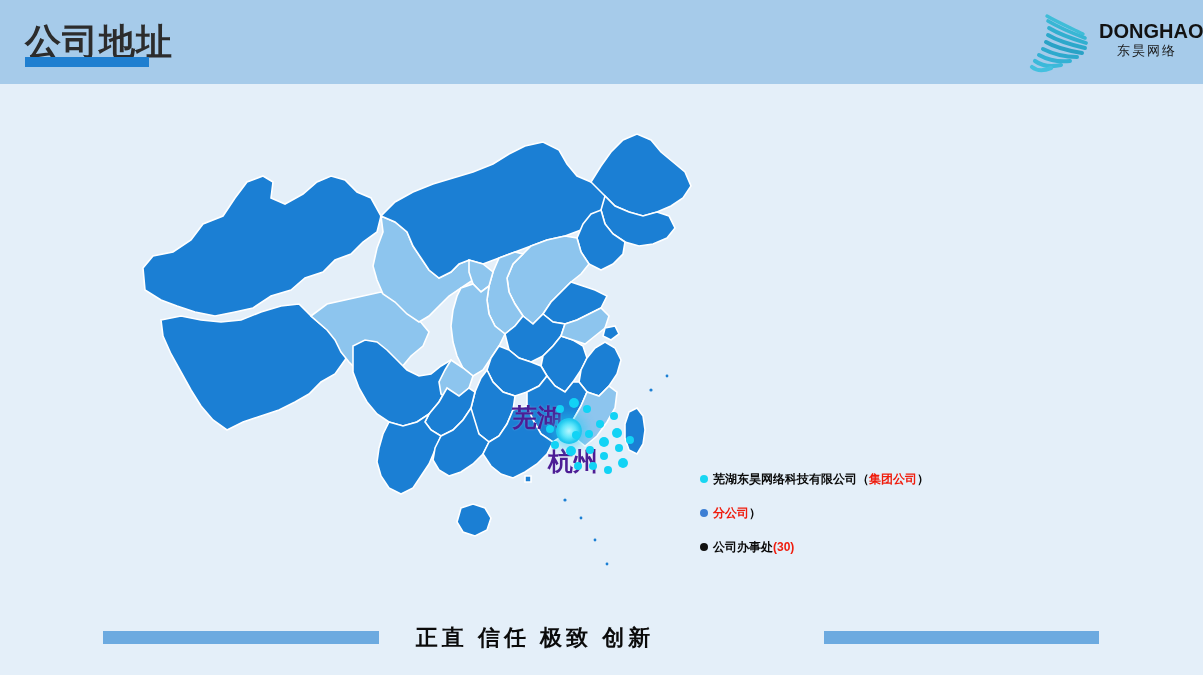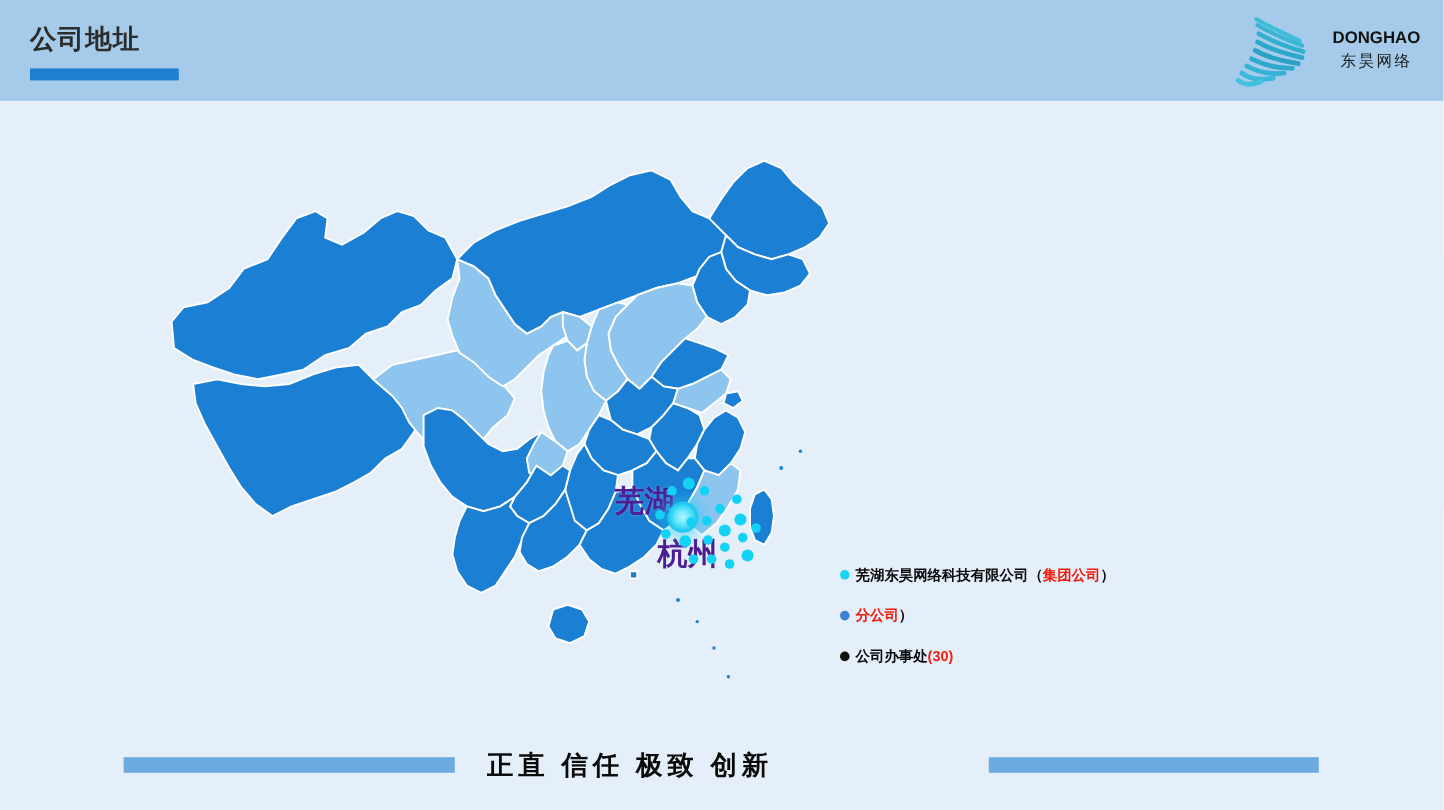--- a/index.html
+++ b/index.html
@@ -14,21 +14,21 @@
     background: #e4eff9;
   }
   
   #header {
     position: absolute; left: 0; top: 0;
     width: 1203px; height: 84px;
     background: #a6cbea;
   }
   #page-title {
     position: absolute; left: 25px; top: 18px;
-    font-size: 22px; font-weight: bold;
+    font-size: 36px; font-weight: bold;
     color: #2c2c2c;
     letter-spacing: 1px;
     white-space: nowrap;
   }
   #title-rule {
     position: absolute; left: 25px; top: 57px;
     width: 124px; height: 10px;
     background: #1f7fd0;
   }
   
@@ -39,21 +39,21 @@
   #logo-mark {
     position: absolute; left: 12px; top: 2px;
     width: 72px; height: 66px;
   }
   #logo-text {
     position: absolute; left: 84px; top: 14px;
     width: 96px;
     text-align: center;
   }
   #logo-en {
-    font-size: 14px; font-weight: bold; color: #121212;
+    font-size: 20px; font-weight: bold; color: #121212;
     letter-spacing: 0px; line-height: 22px;
     white-space: nowrap;
   }
   #logo-cn {
     font-size: 13px; color: #1a1a1a; letter-spacing: 2px;
     line-height: 17px; white-space: nowrap;
   }
   
   #map-wrap {
     position: absolute; left: 95px; top: 120px;
@@ -111,21 +111,21 @@
   
   #bar-left {
     position: absolute; left: 103px; top: 631px;
     width: 276px; height: 13px; background: #6caae0;
   }
   #bar-right {
     position: absolute; left: 824px; top: 631px;
     width: 275px; height: 13px; background: #6caae0;
   }
   #footer-slogan {
-    position: absolute; left: 7px; top: 623px;
+    position: absolute; left: 17px; top: 623px;
     width: 1036px; text-align: center;
     font-size: 22px; font-weight: bold; color: #0b0b0b;
     letter-spacing: 4px;
     white-space: nowrap;
   }
 </style>
 </head>
 <body>
 
 <div id="slide">

